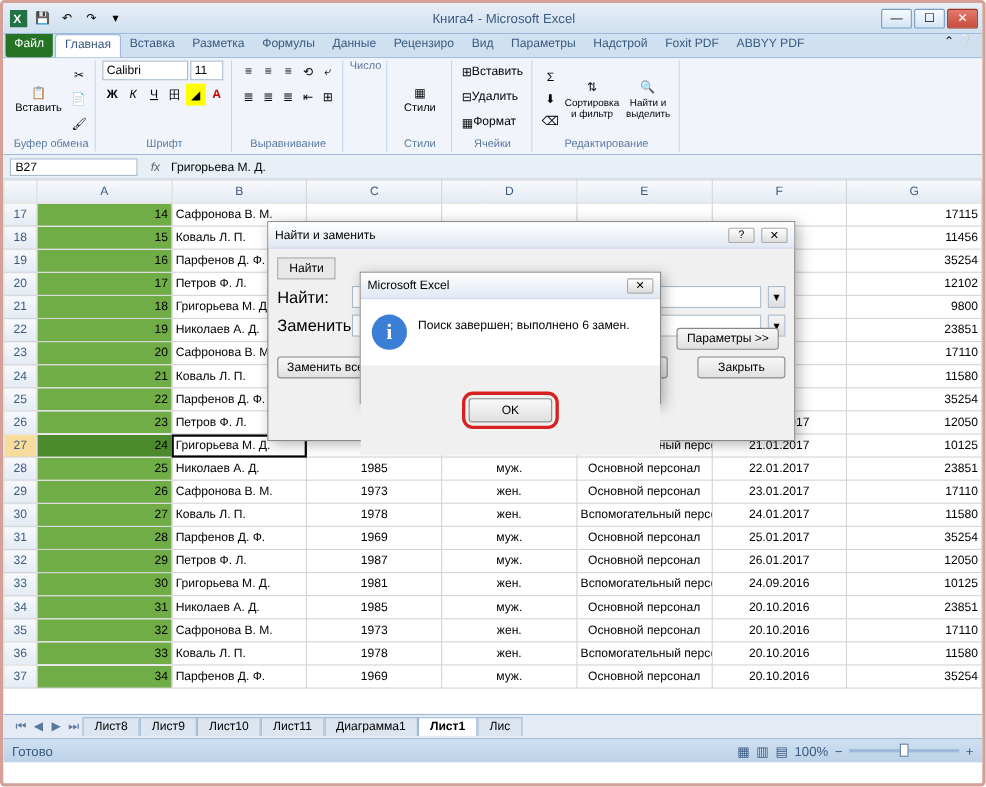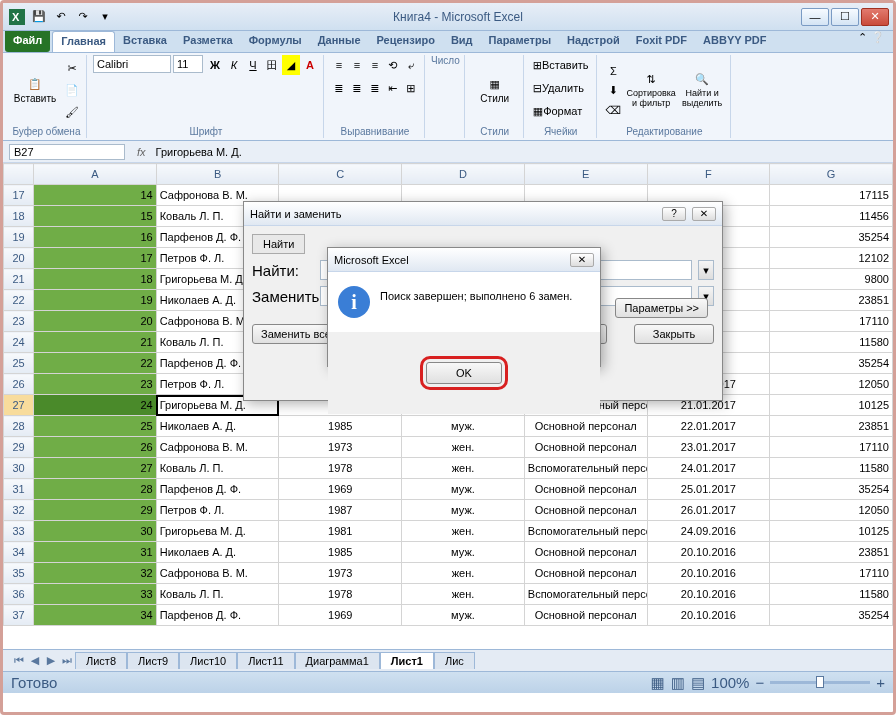--- a/index.html
+++ b/index.html
@@ -5,21 +5,21 @@
 * { box-sizing: border-box; margin: 0; padding: 0; }
 body { font-family: "Segoe UI", Tahoma, sans-serif; font-size: 11px; background: #fff; width: 896px; height: 715px; overflow: hidden; position: relative; border: 3px solid #d4a098; border-radius: 4px;}
 .titlebar { height: 28px; background: linear-gradient(#e8eef7,#cfe0f0); display: flex; align-items: center; padding: 0 4px; border-bottom: 1px solid #9db8d8;}
 .qat { display: flex; gap: 2px; align-items: center; }
 .qat-btn { width: 20px; height: 20px; display: flex; align-items: center; justify-content: center; }
 .title { flex: 1; text-align: center; color: #3b5a82; font-size: 12px; }
 .winbtns { display: flex; gap: 2px; }
 .winbtn { width: 28px; height: 18px; border: 1px solid #7a9bc4; border-radius: 2px; background: linear-gradient(#f7fbff,#d4e4f4); display: flex; align-items: center; justify-content: center; font-size: 11px;}
 .winbtn.close { background: linear-gradient(#e27a6e,#c94b3a); color: #fff; border-color: #a03020;}
 .tabs { display: flex; background: #cfe0f0; border-bottom: 1px solid #9db8d8; height: 22px;}
-.tab { padding: 3px 8px; font-size: 11px; color: #3b5a82; cursor: pointer; font-weight: bold; }
+.tab { padding: 3px 8px; font-size: 11px; color: #3b5a82; cursor: pointer; }
 .tab.file { background: #267326; color: #fff; border-radius: 0 0 3px 3px; margin: 0 2px;}
 .tab.active { background: #fff; border: 1px solid #9db8d8; border-bottom: none; border-radius: 3px 3px 0 0;}
 .ribbon { background: #f1f5fb; border-bottom: 1px solid #9db8d8; height: 88px; display: flex; padding: 2px 4px; gap: 2px;}
 .grp { border-right: 1px solid #c7d6ea; padding: 0 4px; display: flex; flex-direction: column; justify-content: space-between;}
 .grp-body { flex:1; display:flex; align-items:center; gap:3px; flex-wrap:wrap;}
 .grp-label { text-align: center; font-size: 10px; color: #5a789e; padding-bottom: 1px;}
 .rbtn { display:flex; align-items:center; justify-content:center; min-width:18px; height:20px; border:1px solid transparent; padding:0 2px; font-size:11px;}
 .bigbtn { display:flex; flex-direction:column; align-items:center; width:48px; height:64px; justify-content:center; gap:2px;}
 .combo { border:1px solid #abc; background:#fff; height:18px; padding:0 3px; display:flex; align-items:center; font-size:11px;}
 .namebox-row { height: 22px; border-bottom: 1px solid #c7d6ea; display: flex; align-items:center; background:#e9eff7;}
@@ -38,21 +38,21 @@
 .colD { width:60px; text-align:center;}
 .colE { width:192px; text-align:center;}
 .colF { width:100px; text-align:center;}
 .colG { width:100px; text-align:right;}
 .colB.sel { outline:2px solid #000; outline-offset:-2px;}
 .rowhdr.sel { background:#f8dc9c;}
 .sheettabs { height:22px; display:flex; align-items:center; border-top:1px solid #9db8d8; background:#e4ebf4; padding:0 8px; gap:0;}
 .navbtn { width:16px; height:16px; display:flex; align-items:center; justify-content:center; color:#5a789e;}
 .stab { padding:2px 10px; border:1px solid #9db8d8; background:#dce5f0; font-size:11px; border-bottom:none;}
 .stab.active { background:#fff; font-weight:bold;}
-.status { height:22px; background:linear-gradient(#cfe0f0,#bcd2e8); border-top:1px solid #9db8d8; display:flex; align-items:center; padding:0 8px; font-size:15px; color:#3b5a82; justify-content:space-between;}
+.status { height:22px; background:linear-gradient(#cfe0f0,#bcd2e8); border-top:1px solid #9db8d8; display:flex; align-items:center; padding:0 8px; font-size:12px; color:#3b5a82; justify-content:space-between;}
 .zoom { display:flex; align-items:center; gap:6px;}
 .zslider { width:100px; height:3px; background:#9db8d8; position:relative;}
 .zthumb { width:8px; height:12px; background:#fff; border:1px solid #5a789e; position:absolute; left:46px; top:-5px;}
 .dialog { position:absolute; background:#f0f0f0; border:1px solid #888; box-shadow:3px 3px 12px rgba(0,0,0,0.3);}
 .dlg-find { left:240px; top:198px; width:480px; height:200px;}
 .dlg-hdr { height:24px; background:linear-gradient(#fff,#e0e8f2); display:flex; align-items:center; padding:0 6px; font-size:11px; justify-content:space-between; border-bottom:1px solid #c7d6ea;}
 .dlg-hdrbtns { display:flex; gap:6px;}
 .dlg-hdrbtn { width:24px; height:14px; border:1px solid #aaa; border-radius:2px; background:linear-gradient(#fff,#ddd); display:flex; align-items:center; justify-content:center; font-size:10px;}
 .dlg-body { padding:8px;}
 .findtabs { display:flex; margin-bottom:6px;}
@@ -126,21 +126,21 @@
       </div>
       <div style="display:flex;flex-direction:column;gap:2px;">
         <span class="rbtn">✂</span>
         <span class="rbtn">📄</span>
         <span class="rbtn">🖌</span>
       </div>
     </div>
     <div class="grp-label">Буфер обмена</div>
   </div>
   <div class="grp">
-    <div class="grp-body" style="flex-direction:row;align-items:stretch;">
+    <div class="grp-body" style="flex-direction:column;align-items:stretch;">
       <div style="display:flex;gap:2px;">
         <div class="combo" style="width:78px;">Calibri</div>
         <div class="combo" style="width:30px;">11</div>
       </div>
       <div style="display:flex;gap:1px;">
         <span class="rbtn">
             <b>Ж</b>
           </span>
         <span class="rbtn">
             <i>К</i>

